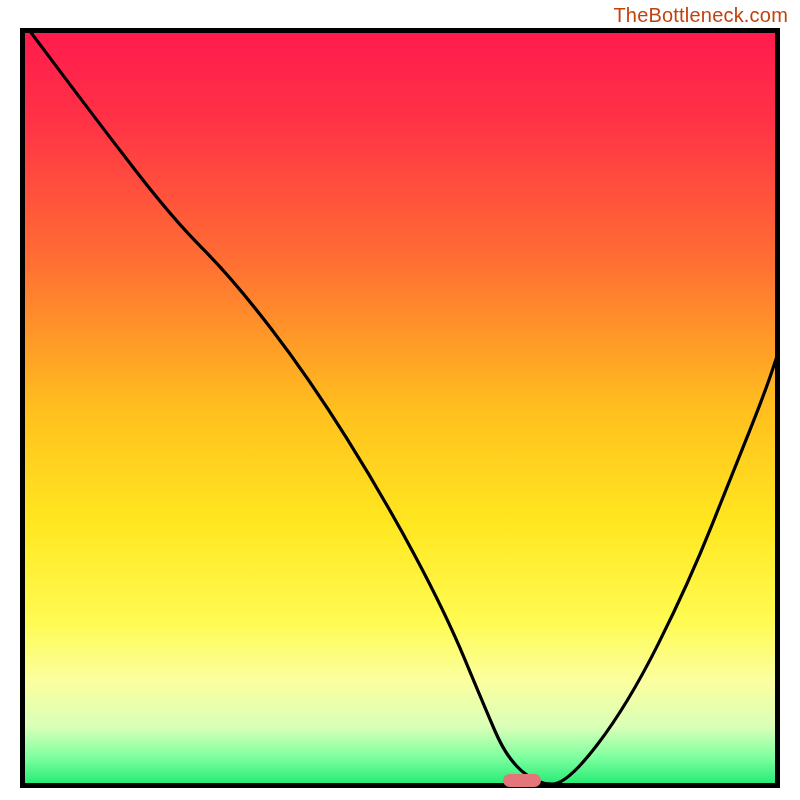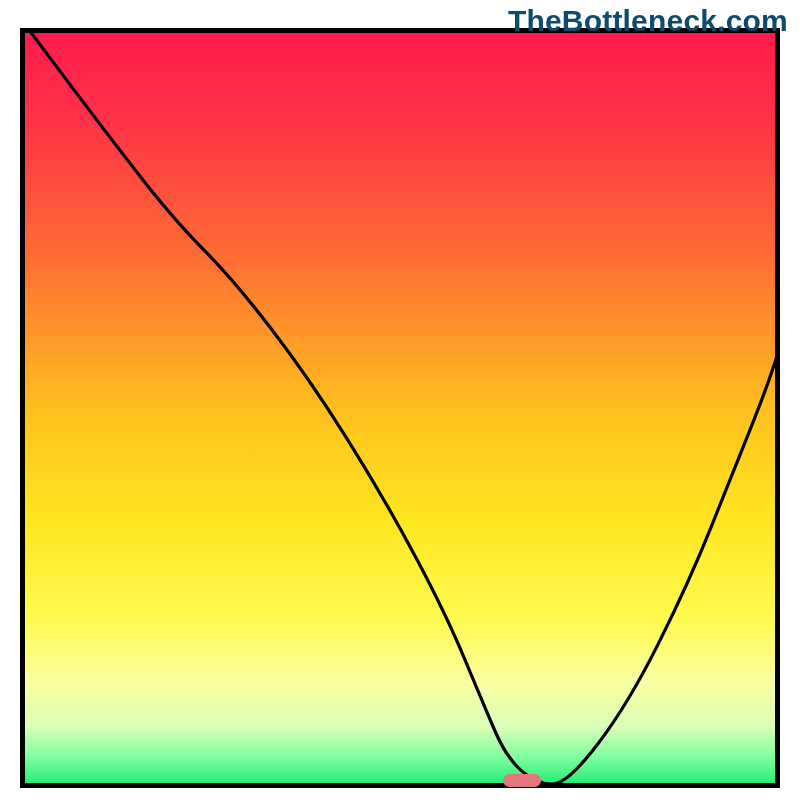--- a/index.html
+++ b/index.html
@@ -13,23 +13,23 @@
   }
   .outer {
     position: relative;
     width: 800px;
     height: 800px;
   }
   .watermark {
     position: absolute;
     top: 4px;
     right: 12px;
-    color: #0c4a6e;
-    font-size: 30px;
-    font-weight: 700;
+    color: #c2410c;
+    font-size: 20px;
+    font-weight: 400;
     letter-spacing: 0.2px;
     z-index: 5;
   }
   .frame {
     position: absolute;
     left: 20px;
     top: 28px;
     width: 760px;
     height: 760px;
     box-sizing: border-box;

